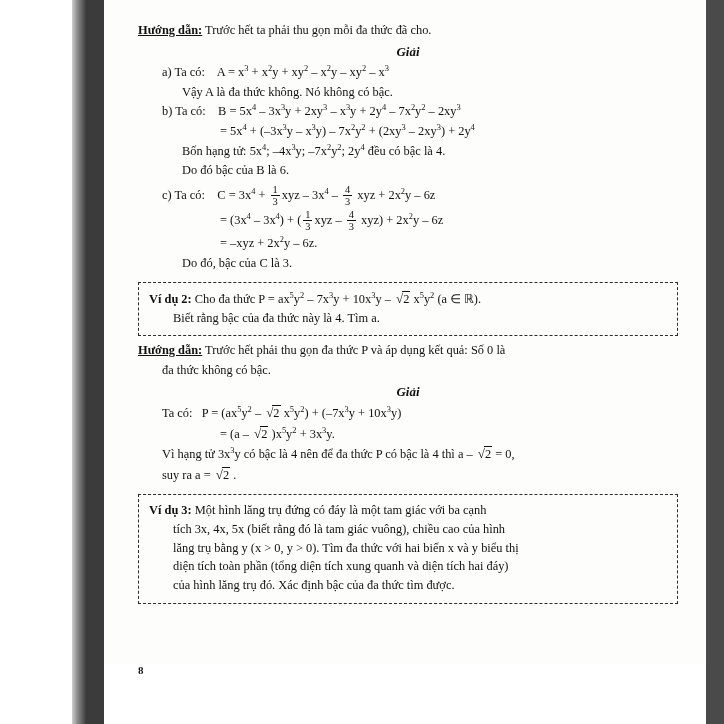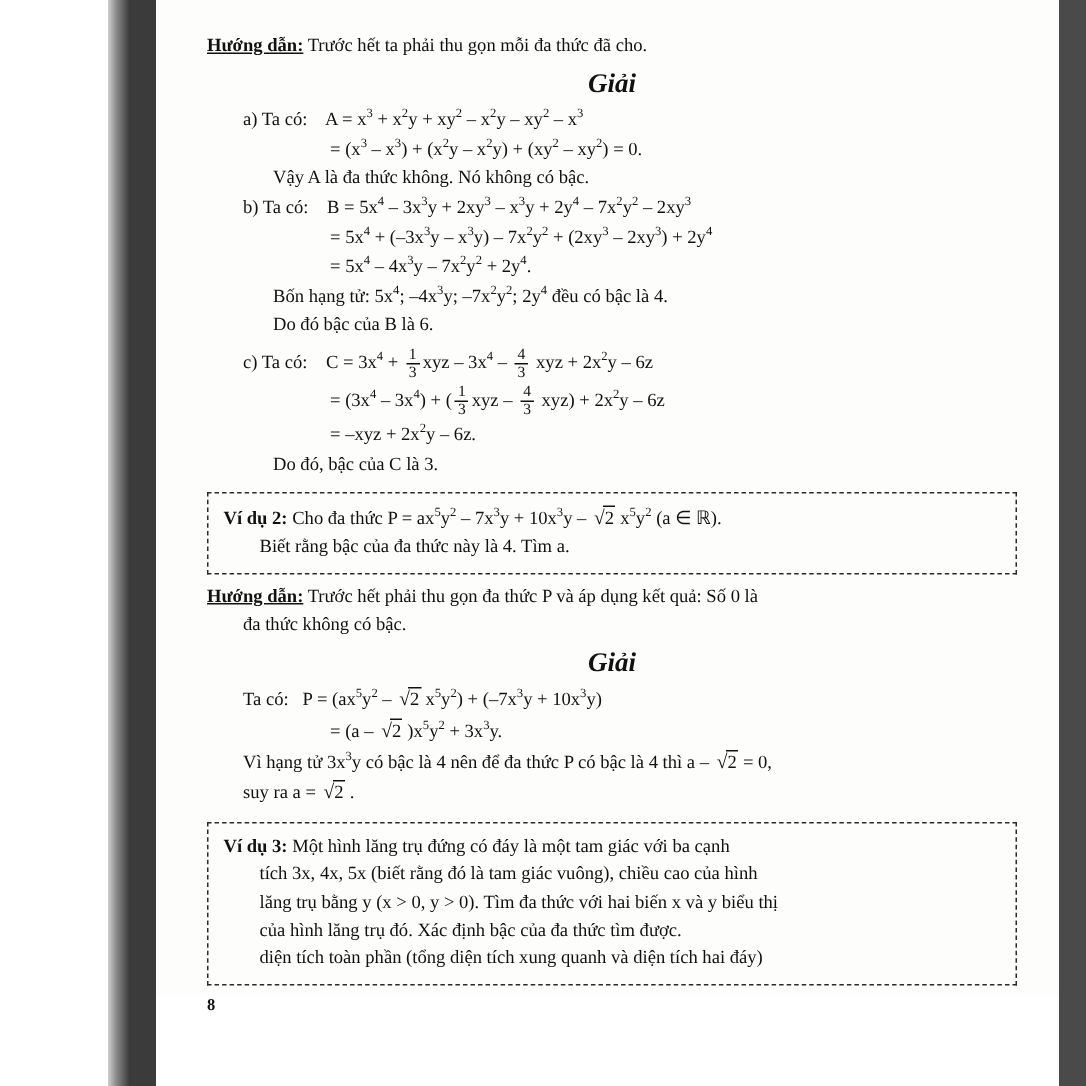--- a/index.html
+++ b/index.html
@@ -61,21 +61,21 @@
   }
   .para {
     margin: 0 0 2px 0;
   }
   .bu { font-weight: bold; text-decoration: underline; }
   .b { font-weight: bold; }
   .giai {
     text-align: center;
     font-weight: bold;
     font-style: italic;
-    font-size: 18px;
+    font-size: 13px;
     margin: 3px 0 3px 0;
   }
   .indent1 { padding-left: 24px; }
   .indent2 { padding-left: 44px; }
   .indent3 { padding-left: 82px; }
   sup { font-size: 0.68em; vertical-align: super; line-height: 0; }
   .frac {
     display: inline-block;
     vertical-align: middle;
     text-align: center;
@@ -128,33 +128,27 @@
 
       <p class="para">
         <span class="bu">Hướng dẫn:</span><span> Trước hết ta phải thu gọn mỗi đa thức đã cho.</span>
       </p>
 
       <p class="giai">Giải</p>
 
       <p class="para indent1">
         <span>a) Ta có:</span>&nbsp;&nbsp;&nbsp; A = x<sup>3</sup> + x<sup>2</sup>y + xy<sup>2</sup> – x<sup>2</sup>y – xy<sup>2</sup> – x<sup>3</sup>
       </p>
-      <p class="para indent3">
-        = (x<sup>3</sup> – x<sup>3</sup>) + (x<sup>2</sup>y – x<sup>2</sup>y) + (xy<sup>2</sup> – xy<sup>2</sup>) = 0.
-      </p>
       <p class="para indent2">Vậy A là đa thức không. Nó không có bậc.</p>
 
       <p class="para indent1">
         <span>b) Ta có:</span>&nbsp;&nbsp;&nbsp; B = 5x<sup>4</sup> – 3x<sup>3</sup>y + 2xy<sup>3</sup> – x<sup>3</sup>y + 2y<sup>4</sup> – 7x<sup>2</sup>y<sup>2</sup> – 2xy<sup>3</sup>
       </p>
       <p class="para indent3">
         = 5x<sup>4</sup> + (–3x<sup>3</sup>y – x<sup>3</sup>y) – 7x<sup>2</sup>y<sup>2</sup> + (2xy<sup>3</sup> – 2xy<sup>3</sup>) + 2y<sup>4</sup>
-      </p>
-      <p class="para indent3">
-        = 5x<sup>4</sup> – 4x<sup>3</sup>y – 7x<sup>2</sup>y<sup>2</sup> + 2y<sup>4</sup>.
       </p>
       <p class="para indent2">
         Bốn hạng tử: 5x<sup>4</sup>; –4x<sup>3</sup>y; –7x<sup>2</sup>y<sup>2</sup>; 2y<sup>4</sup> đều có bậc là 4.
       </p>
       <p class="para indent2">Do đó bậc của B là 6.</p>
 
       <div class="spacer-s"></div>
 
       <p class="para indent1">
         <span>c) Ta có:</span>&nbsp;&nbsp;&nbsp; C = 3x<sup>4</sup> +
@@ -202,21 +196,21 @@
         suy ra a =
         <span class="sqrt"><span class="radsym">√</span><span class="radicand">2</span></span> .
       </p>
 
       <div class="box">
         <p>
           <span class="b">Ví dụ 3:</span><span> Một hình lăng trụ đứng có đáy là một tam giác với ba cạnh</span>
         </p>
         <p class="indent1">tích 3x, 4x, 5x (biết rằng đó là tam giác vuông), chiều cao của hình</p>
         <p class="indent1">lăng trụ bằng y (x &gt; 0, y &gt; 0). Tìm đa thức với hai biến x và y biểu thị</p>
+        <p class="indent1">diện tích toàn phần (tổng diện tích xung quanh và diện tích hai đáy)</p>
         <p class="indent1">của hình lăng trụ đó. Xác định bậc của đa thức tìm được.</p>
-        <p class="indent1">diện tích toàn phần (tổng diện tích xung quanh và diện tích hai đáy)</p>
       </div>
 
     </div>
 
     <div class="page-num">8</div>
   </div>
 </div>
 
 </body></html>

